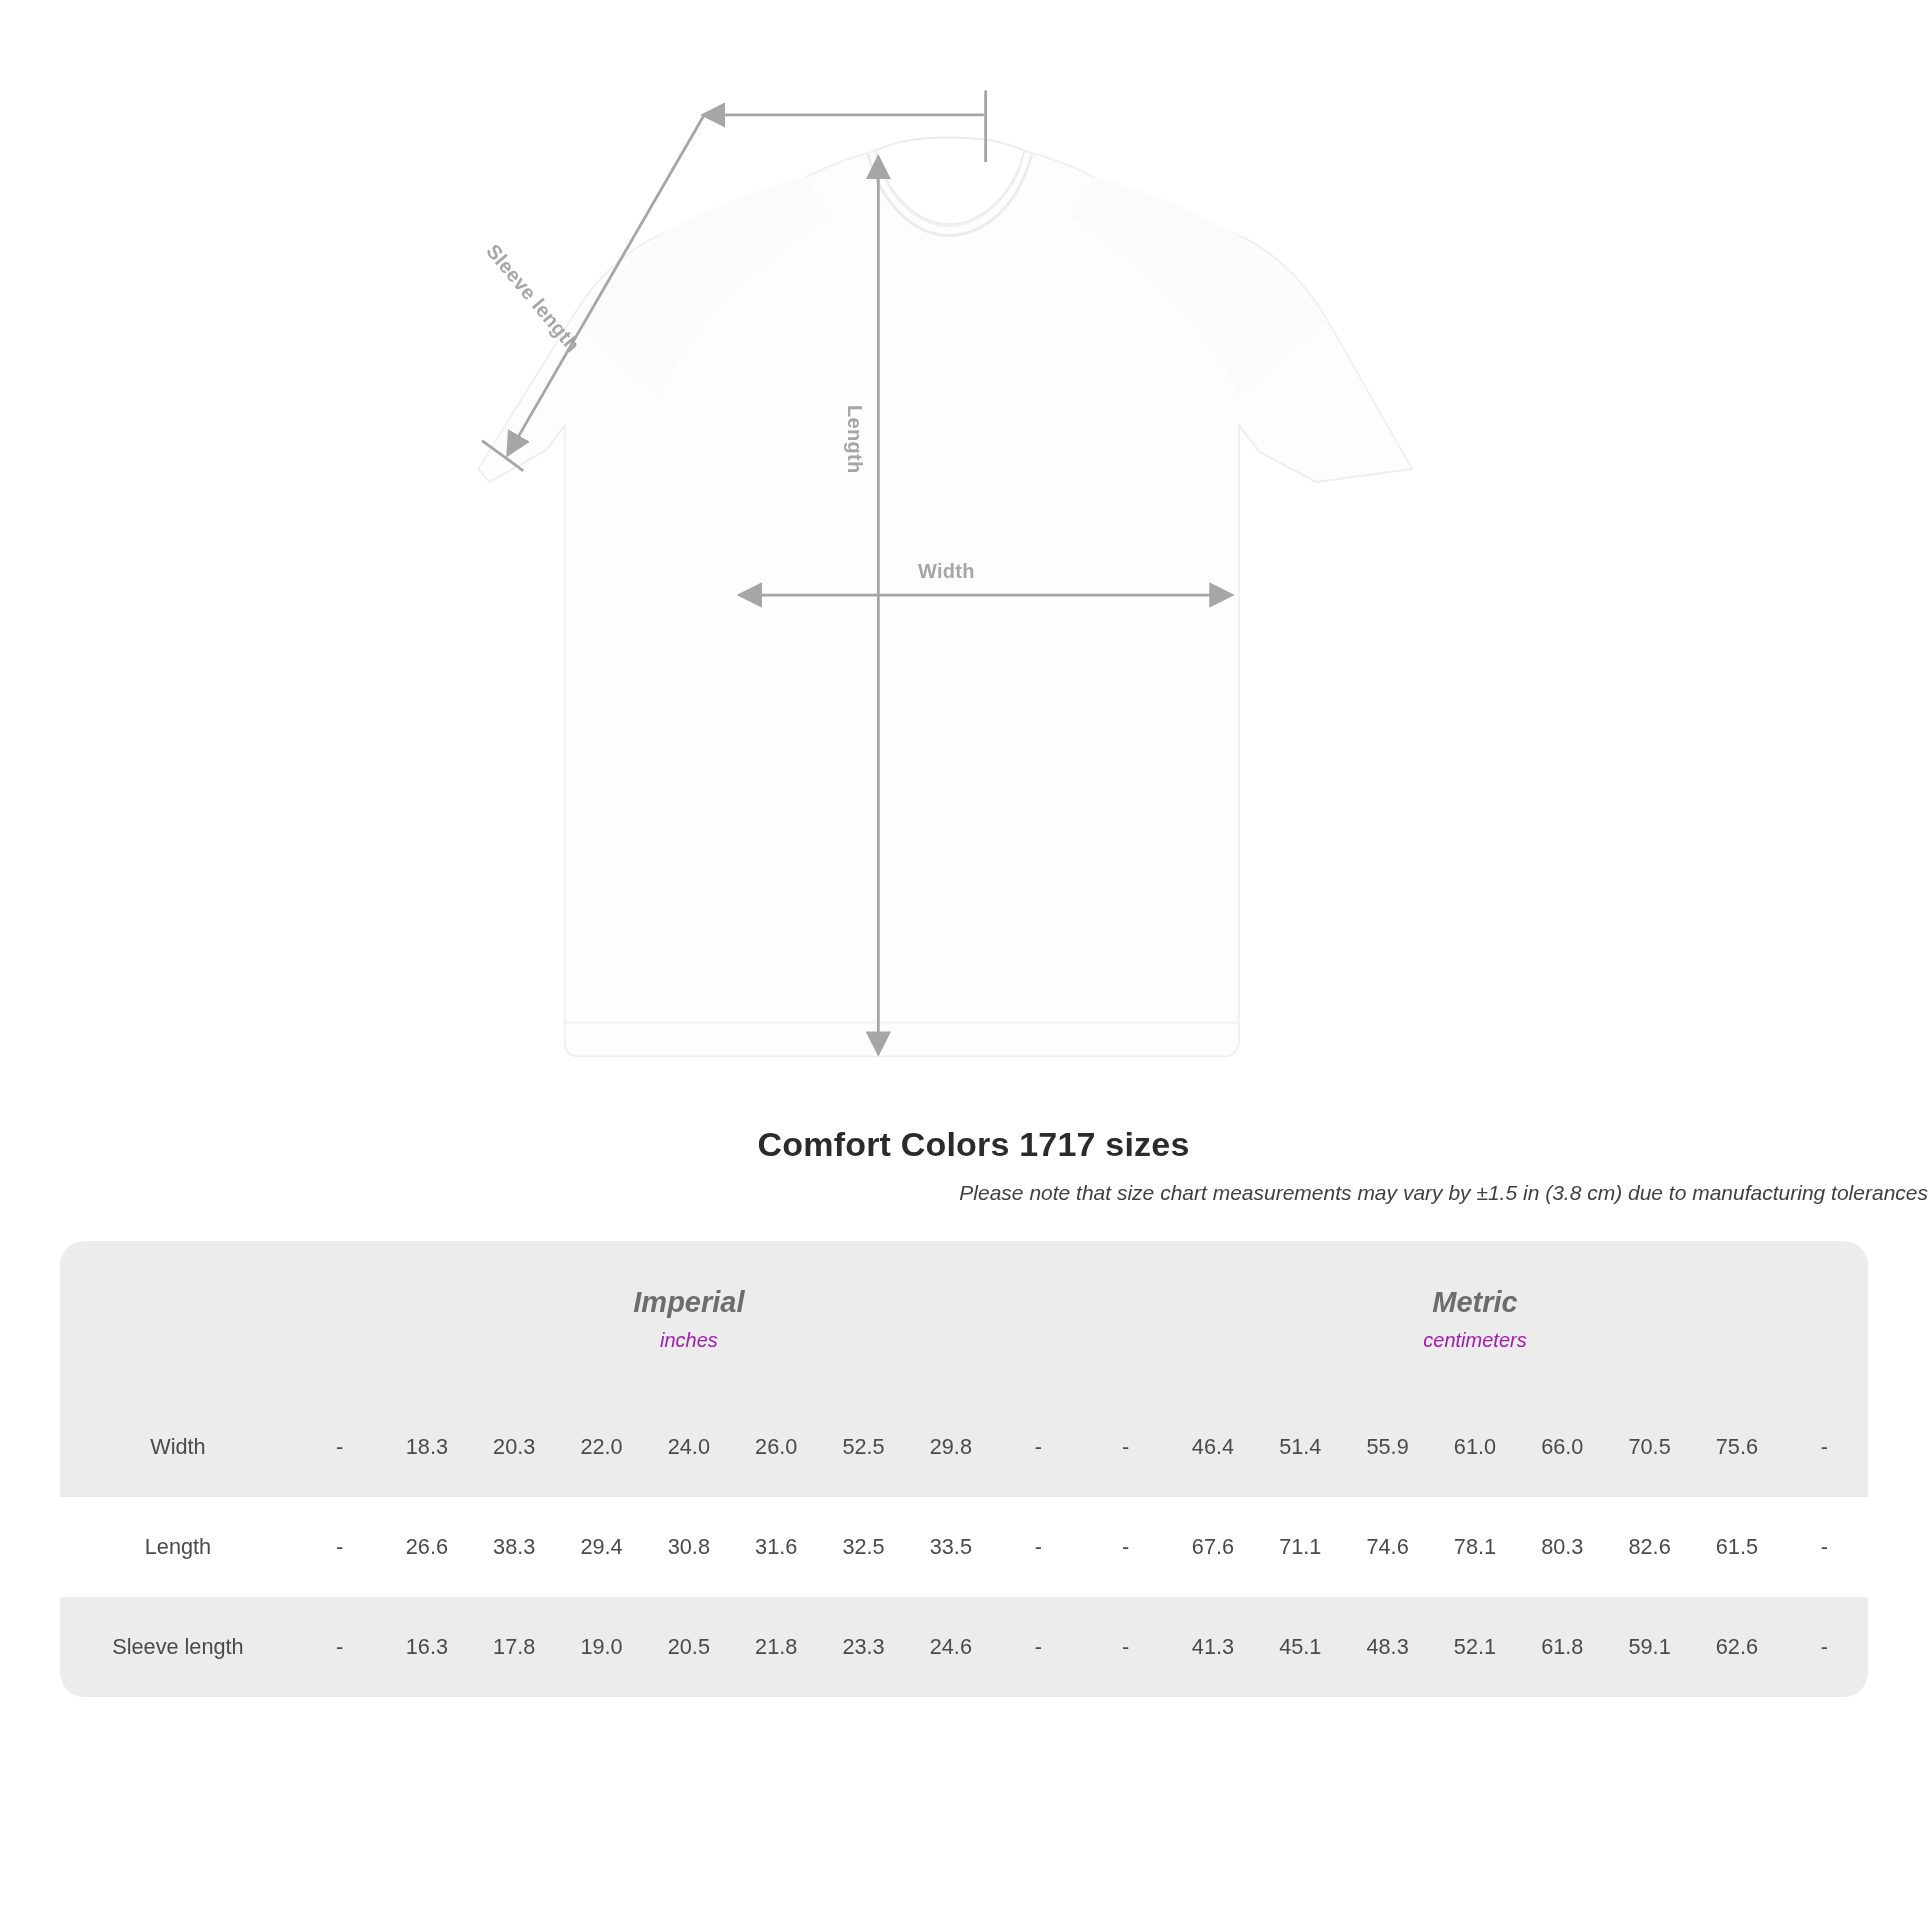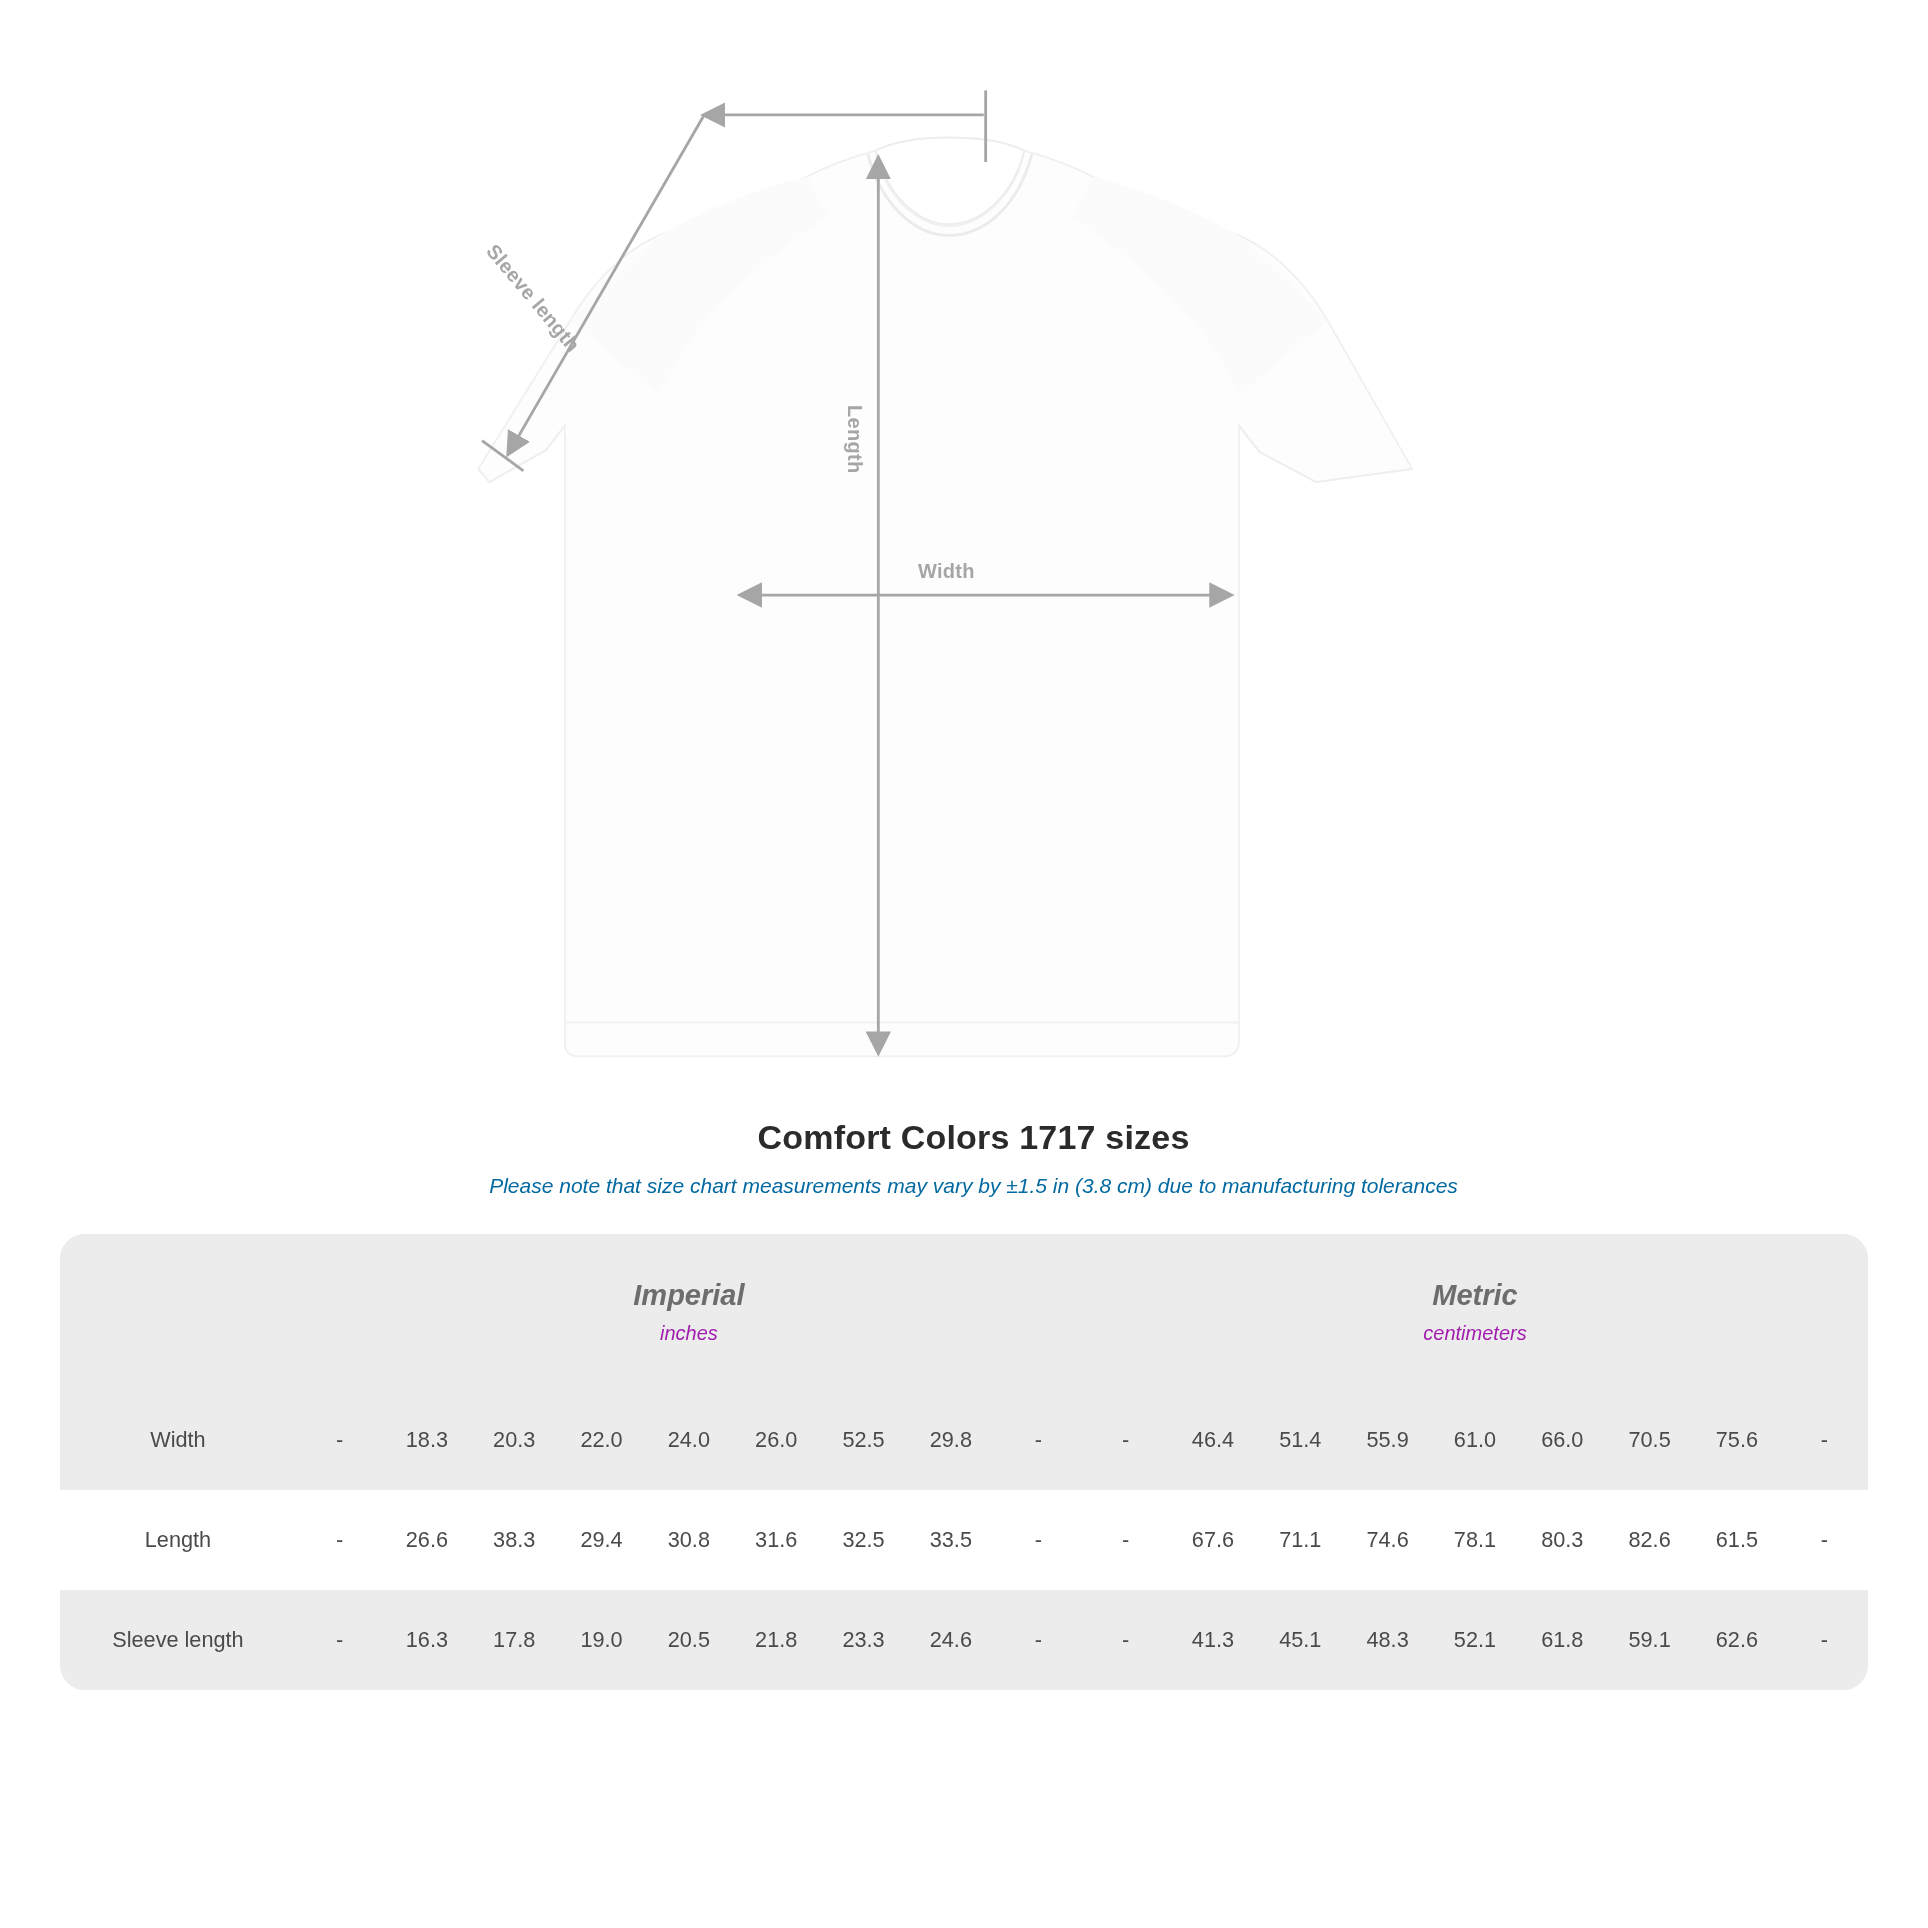--- a/index.html
+++ b/index.html
@@ -53,34 +53,35 @@
   .dim-label.sleeve-label {
     left: 499px;
     top: 240px;
     transform: rotate(50deg);
     transform-origin: left top;
   }
 
   
   .titles {
     text-align: center;
-    margin-top: 7px;
+    margin-top: 14px;
     padding-left: 19px;
   }
   .chart-title {
     font-size: 34px;
     font-weight: bold;
     color: #2b2b2b;
     letter-spacing: 0.2px;
   }
   .chart-note {
     margin-top: 17px;
     font-size: 21px;
     font-style: italic;
-    color: #0369a1;
+    color: #404040;
+    text-align: right;
   }
 
   
   .table-wrap {
     margin: 36px 60px 0 60px;
     border-radius: 24.5px;
     overflow: hidden;
     background: #ffffff;
   }
   table.size-table {

